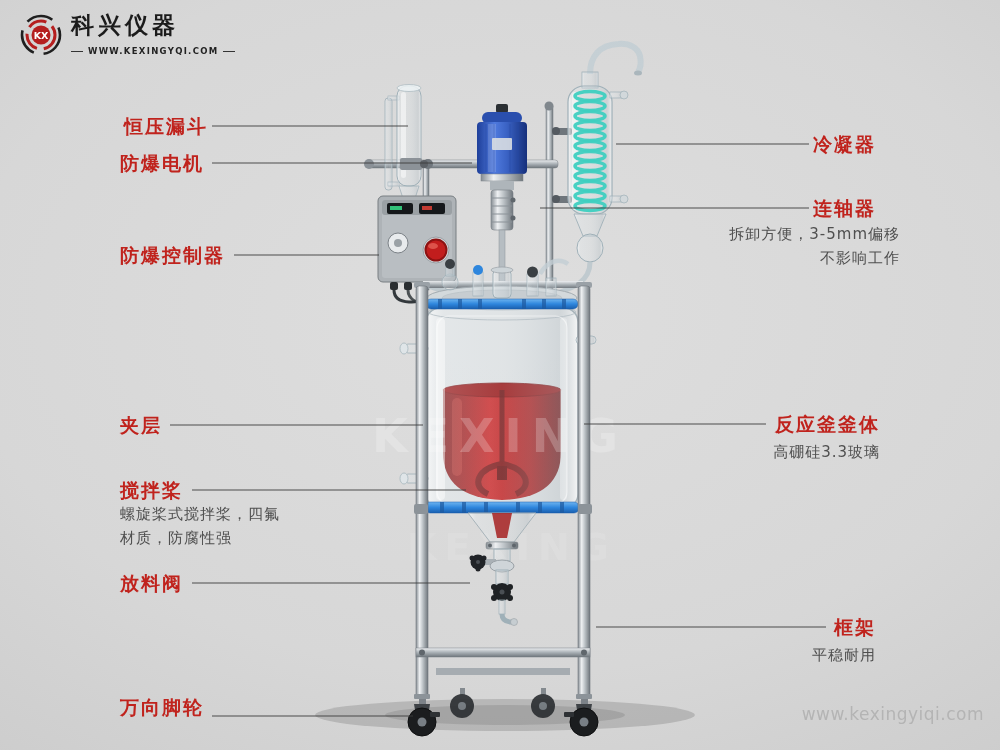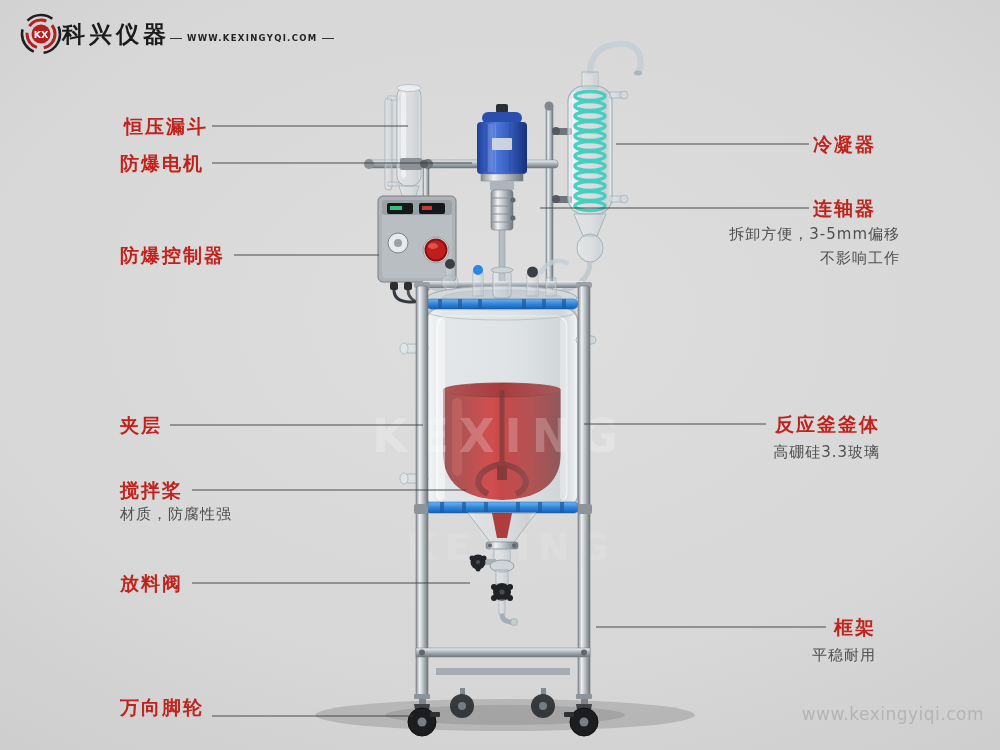--- a/index.html
+++ b/index.html
@@ -3,22 +3,22 @@
 <meta charset="utf-8">
 <style>
   html,body{margin:0;padding:0;}
   .stage{
     position:relative;width:1000px;height:750px;overflow:hidden;
     background:radial-gradient(ellipse 920px 620px at 50% 42%, #dedede 0%, #d7d7d7 58%, #cacaca 100%);
     font-family:"DejaVu Sans","Liberation Sans",sans-serif;
   }
   svg.scene{position:absolute;top:0;left:0;}
   
-  .logo{position:absolute;top:13px;left:20px;display:flex;align-items:center;}
-  .logo-txt{display:flex;flex-direction:row;}
+  .logo{position:absolute;top:13px;left:20px;display:flex;gap:9px;align-items:center;}
+  .logo-txt{display:flex;flex-direction:column;}
   .logo-name{font-size:23px;font-weight:bold;color:#1b1b1b;letter-spacing:4px;line-height:1.05;}
   .logo-site{display:flex;align-items:center;gap:5px;margin-top:9px;}
   .logo-site .rule{width:12px;height:1px;background:#333;}
   .logo-site .txt{font-size:8.5px;color:#222;letter-spacing:1.3px;font-weight:bold;}
   
   .ann{position:absolute;white-space:nowrap;color:#c0231d;font-size:19px;font-weight:bold;letter-spacing:2px;}
   .desc{position:absolute;color:#4f4f4f;font-size:15px;line-height:24px;letter-spacing:1px;white-space:nowrap;}
   .desc.right{text-align:right;margin-left:12px;}
   .site-watermark{position:absolute;top:704px;right:16px;font-size:17px;color:#b4b4b4;letter-spacing:.5px;}
 </style>
@@ -322,20 +322,21 @@
       </div>
     </div>
   </div>
 
   <div class="ann" style="left:124px;top:114px">恒压漏斗</div>
   <div class="ann" style="left:120px;top:151px">防爆电机</div>
   <div class="ann" style="left:120px;top:243px">防爆控制器</div>
   <div class="ann" style="left:120px;top:413px">夹层</div>
   <div class="ann" style="left:120px;top:478px">搅拌桨</div>
   <div class="desc" style="left:120px;top:502px">
+    <div>螺旋桨式搅拌桨，四氟</div>
     <div>材质，防腐性强</div>
   </div>
   <div class="ann" style="left:120px;top:571px">放料阀</div>
   <div class="ann" style="left:120px;top:695px">万向脚轮</div>
 
   <div class="ann" style="right:124px;top:132px">冷凝器</div>
   <div class="ann" style="right:124px;top:196px">连轴器</div>
   <div class="desc right" style="right:100px;top:222px">
     <div>拆卸方便，3-5mm偏移</div>
     <div>不影响工作</div>

